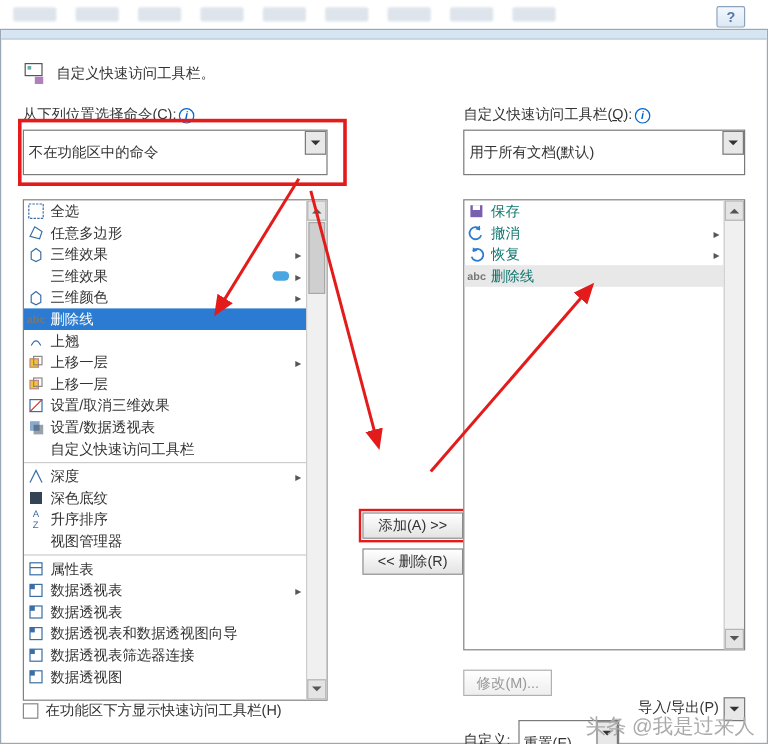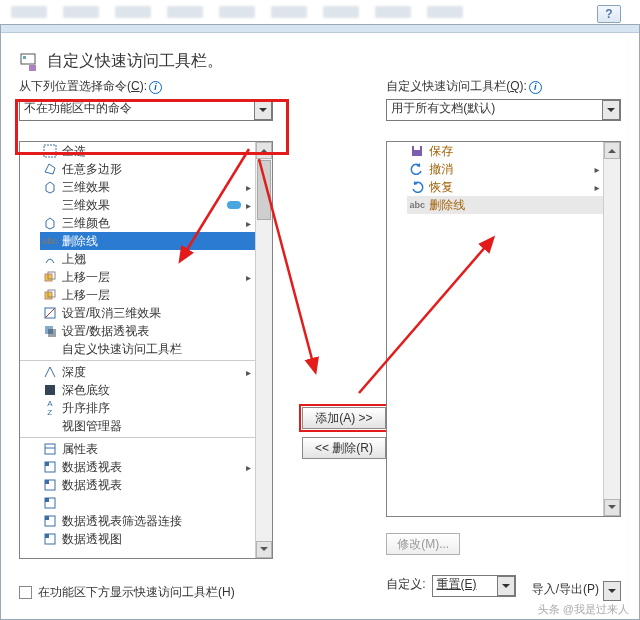--- a/index.html
+++ b/index.html
@@ -3,55 +3,55 @@
 <meta charset="utf-8">
 <style>
   * { box-sizing: border-box; margin: 0; padding: 0; font-family: "Microsoft YaHei", SimSun, Arial, sans-serif; font-size: 12px; }
   body { background: #fff; width: 640px; height: 620px; position: relative; color: #333; }
   .header { display: flex; align-items: center; gap: 8px; padding: 18px 18px 6px 18px; }
   .header-icon svg { display: block; }
   .cols { display: flex; gap: 0; padding: 0 18px; }
   .col-left { width: 270px; }
   .col-mid { width: 90px; display: flex; flex-direction: column; align-items: center; justify-content: center; padding-top: 190px; gap: 8px; margin-left: 29px; }
   .col-right { width: 250px; }
-  .label-row { margin-top: 0; font-size: 12px; }
+  .label-row { margin-top: 10px; font-size: 12px; }
   .label-row .u { text-decoration: underline; }
   .info { display:inline-flex; width:13px; height:13px; border:1px solid #0066cc; border-radius:50%; color:#0066cc; align-items:center; justify-content:center; font-size:9px; font-style:italic; font-weight:bold; margin-left:2px; }
   .combo { position: relative; margin-top: 4px; }
-  .combo .box { width: 100%; height: 22px; border:1px solid #7a7a7a; background:#fff; display:flex; padding:0 4px; }
+  .combo .box { width: 100%; height: 38px; border:1px solid #7a7a7a; background:#fff; display:flex; align-items:center; padding:0 4px; }
   .combo .btn { position:absolute; right:1px; top:1px; width:18px; height:20px; border:1px solid #7a7a7a; background:#e8e8e8; display:flex; align-items:center; justify-content:center; }
   .combo .btn::after { content:""; border:4px solid transparent; border-top-color:#333; margin-top:3px; }
   .redbox { position:absolute; border:3px solid #e41b1b; left:14px; top:74px; width:274px; height:56px; pointer-events:none; }
   .list { margin-top: 20px; height: 418px; border:1px solid #828282; display:flex; background:#fff; }
   .list-body { overflow:hidden; flex:1; }
-  .list-body .item { display:flex; align-items:center; height:18px; padding:0 2px; gap:4px; white-space:nowrap;margin-left:20px; }
+  .list-body .item { display:flex; align-items:center; height:18px; padding:0 2px; gap:4px; white-space:nowrap; }
   .list-body .item .ic { width:16px; height:16px; display:flex; align-items:center; justify-content:center; color:#3a6ea5; flex-shrink:0; }
   .list-body .item .txt { flex:1; overflow:hidden; text-overflow:ellipsis; }
   .list-body .item .tri { width:8px; text-align:center; }
   .list-body .item .tri::after{ content:"▸"; font-size:10px; color:#555;}
   .list-body .item.sel { background:#2a7bd1; color:#fff; }
   .list-body .item.sep { border-top:1px solid #ccc; height:1px; margin:2px 0; }
   .scrollbar { width:17px; background:#f0f0f0; border-left:1px solid #ccc; position:relative; }
   .scrollbar .arrow { height:17px; background:#e4e4e4; border:1px solid #b5b5b5; display:flex; align-items:center; justify-content:center; }
   .scrollbar .arrow.up::after{content:"";border:4px solid transparent;border-bottom-color:#555;margin-bottom:3px;}
   .scrollbar .arrow.down{position:absolute;bottom:0;left:0;right:0;}
   .scrollbar .arrow.down::after{content:"";border:4px solid transparent;border-top-color:#555;margin-top:3px;}
   .scrollbar .thumb { position:absolute; left:1px; right:1px; top:18px; height:60px; background:#cfcfcf; border:1px solid #a8a8a8;}
   .midbtn { width:84px; height:22px; border:1px solid #8a8a8a; background:linear-gradient(#fff,#e3e3e3); text-align:center; line-height:20px; }
   .midbtn.red { outline:2px solid #e41b1b; outline-offset:1px; }
   .list-right { margin-top:20px; height:376px; border:1px solid #828282; display:flex; background:#fff; }
   .list-right .grey { background:#e8e8e8; }
-  .list-right .list-body .item .txt { color:#a16207;font-family:Liberation Serif, serif; }
+  .list-right .list-body .item .txt { color:#0f766e;font-family:Liberation Serif, serif; }
   .bottom-right { margin-top:16px; display:flex; align-items:center; gap:6px;}
   .btn-ghost { height:22px; padding:0 10px; border:1px solid #b0b0b0; background:linear-gradient(#fff,#eee); color:#999; line-height:20px;}
   .small-combo { width:84px; position:relative;text-decoration:underline;}
   .chk-row { position:absolute; left:18px; bottom:18px; display:flex; align-items:center; gap:6px;}
   .chk { width:13px; height:13px; border:1px solid #888; background:#fff; display:inline-block;}
   .imp-row { position:absolute; right:18px; bottom:18px; display:flex; align-items:center; gap:4px;text-align:right;}
-  .watermark { position:absolute; right:10px; bottom:2px; color:#aaa; font-size:11px;}
+  .watermark { position:absolute; right:10px; bottom:2px; color:#aaa; font-size:17px;}
   svg.arrow-svg { position:absolute; pointer-events:none; z-index:10; }
   .blue-pill { width:14px; height:8px; border-radius:4px; background:#4aa6e0; display:inline-block;}
   .window-top { height:8px; background:#d7e5f3; border-bottom:1px solid #b9c9d9; position:relative;}
   .help-btn { position:absolute; right:18px; top:-20px; width:24px; height:18px; border:1px solid #8aa3bb; background:linear-gradient(#f3f8fd,#dbe8f4); display:flex; align-items:center; justify-content:center; font-weight:bold; color:#5577aa; border-radius:2px;}
   .ghost-tabs { position:absolute; top:-24px; left:0; right:60px; height:22px; display:flex; gap:16px; padding-left:10px; overflow:hidden; filter:blur(1px); opacity:.6;}
   .ghost-tabs span{ display:inline-block; width:36px; height:12px; background:#c8d3de; margin-top:5px; border-radius:2px;}
   .frame { position:relative; border:1px solid #9aa8b5; margin-top:24px; height:596px; }
 </style>
 </head>
 <body>
@@ -72,21 +72,21 @@
   <div class="window-top"></div>
 
   <div class="header">
     <span class="header-icon">
       <svg width="20" height="20">
           <rect x="2" y="2" width="14" height="10" fill="none" stroke="#555"></rect>
           <rect x="4" y="4" width="3" height="3" fill="#6aa"></rect>
           <rect x="10" y="13" width="7" height="6" fill="#9b5fb0" opacity=".8"></rect>
         </svg>
     </span>
-    <span style="font-size:16px;font-family:Liberation Serif, serif;">自定义快速访问工具栏。</span>
+    <span style="font-size:12px;font-family:Liberation Serif, serif;">自定义快速访问工具栏。</span>
   </div>
 
   <div class="cols">
 
     <div class="col-left">
       <div class="label-row">
         <span>从下列位置选择命令(</span><span class="u">C</span><span>):</span><span class="info">i</span>
       </div>
       <div class="combo">
         <div class="box">
@@ -248,20 +248,21 @@
               </span>
               <span class="txt">数据透视表</span>
             </div>
             <div class="item">
               <span class="ic">
                 <svg width="14" height="14">
                   <rect x="2" y="2" width="10" height="10" fill="none" stroke="#3a6ea5"></rect>
                   <rect x="2" y="2" width="4" height="4" fill="#3a6ea5"></rect>
                 </svg>
               </span>
+              <span class="txt">数据透视表和数据透视图向导</span>
             </div>
             <div class="item">
               <span class="ic">
                 <svg width="14" height="14">
                   <rect x="2" y="2" width="10" height="10" fill="none" stroke="#3a6ea5"></rect>
                   <rect x="2" y="2" width="4" height="4" fill="#3a6ea5"></rect>
                 </svg>
               </span>
               <span class="txt">数据透视表筛选器连接</span>
             </div>

